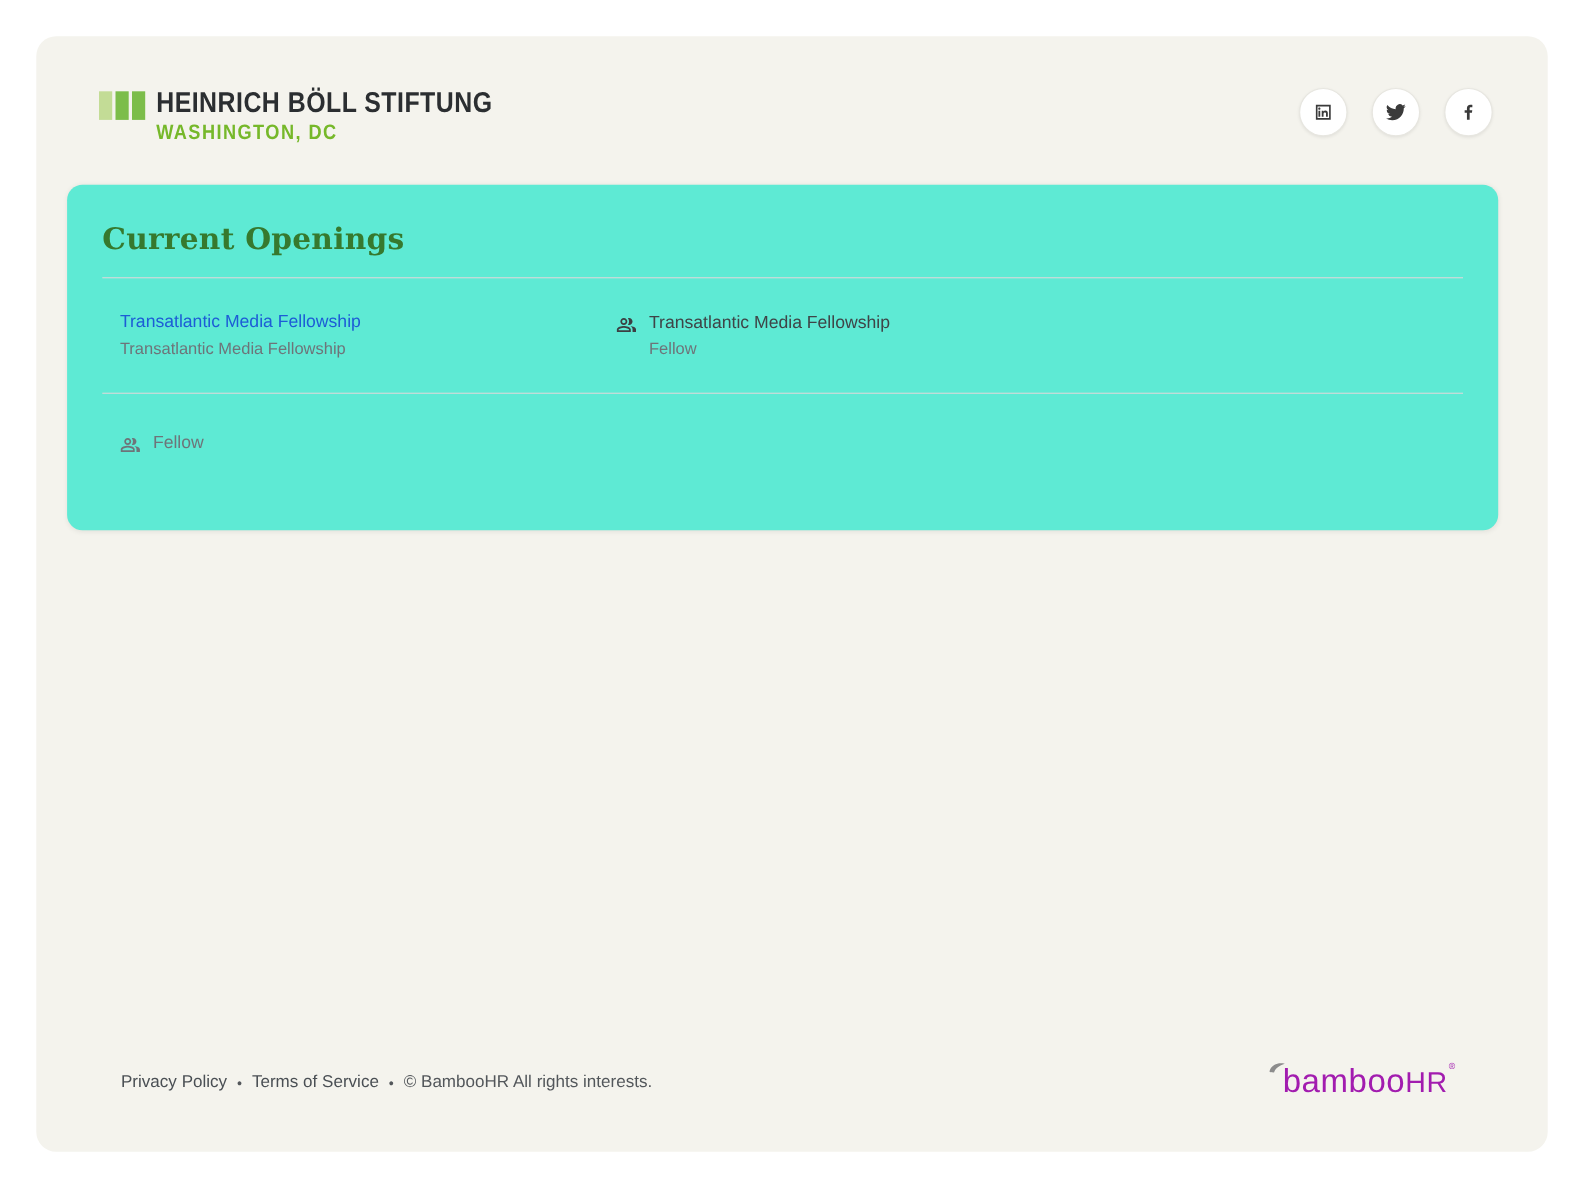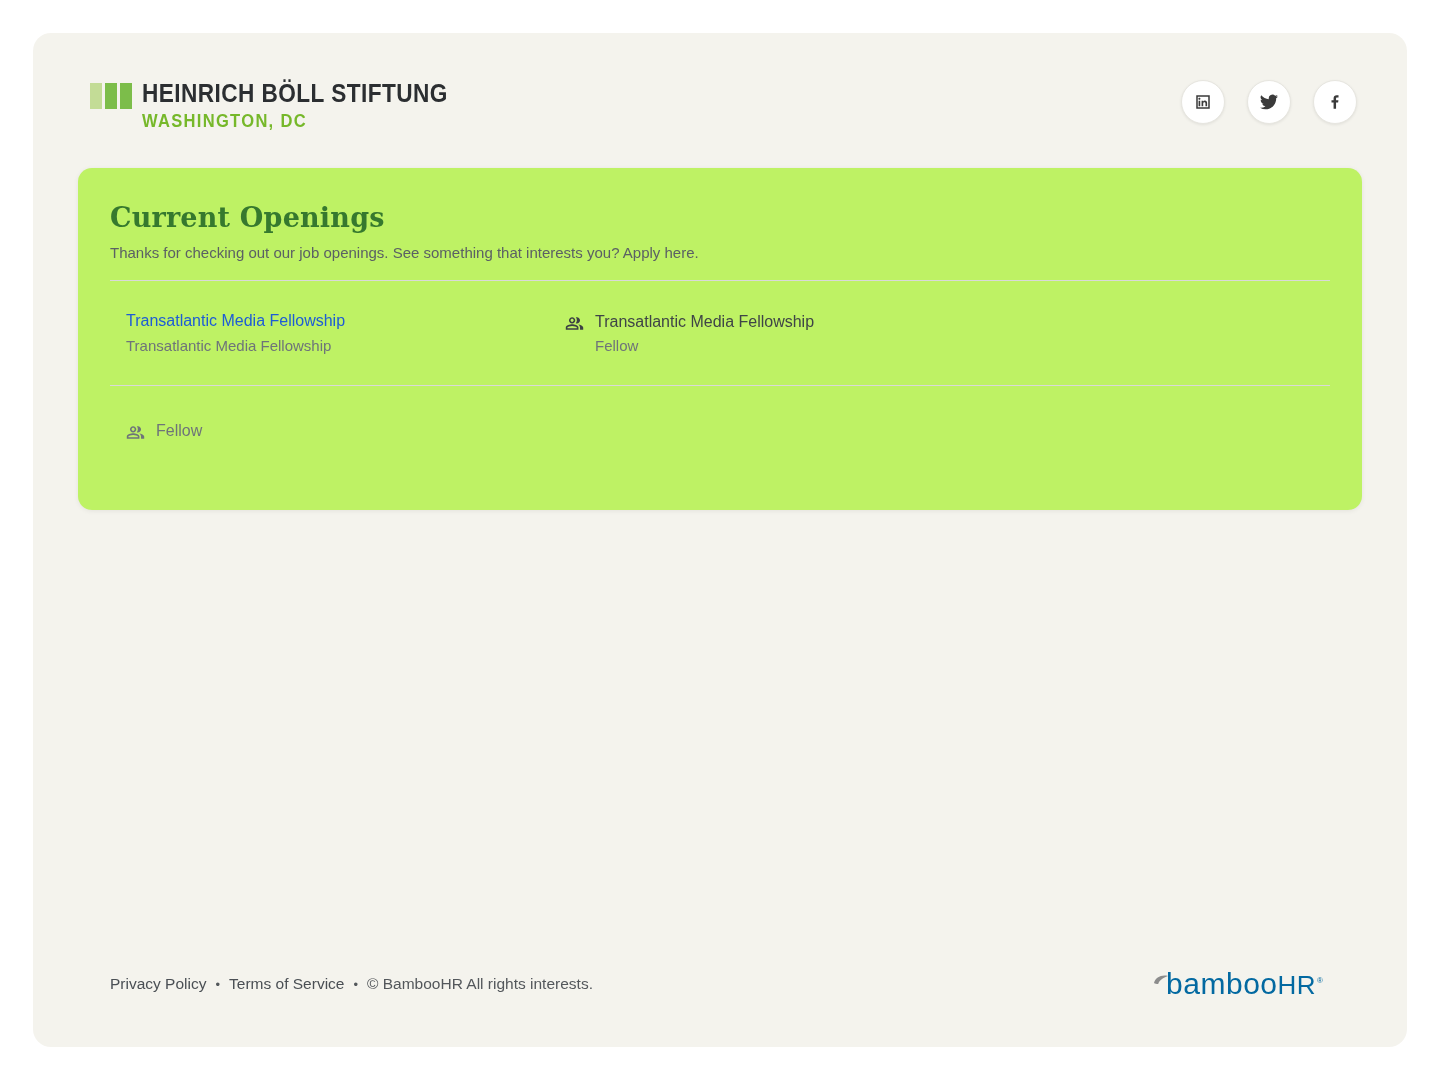--- a/index.html
+++ b/index.html
@@ -20,42 +20,42 @@
   .logo-text { transform:scaleX(0.87); transform-origin:left top; line-height:1; }
   .logo-title { font-size:26px; font-weight:700; color:#2b2e31; letter-spacing:0.5px; white-space:nowrap; }
   .logo-sub { font-size:19px; font-weight:700; color:#76b82a; letter-spacing:1.5px; margin-top:5px; white-space:nowrap; }
 
   .social { display:flex; gap:22px; }
   .social-btn { width:44px; height:44px; border-radius:50%; background:#ffffff; border:1px solid #e7e6e0;
     box-shadow:0 1px 3px rgba(0,0,0,0.08); display:flex; align-items:center; justify-content:center; cursor:pointer; }
   .social-btn svg { display:block; }
 
   
-  .card { margin:38px 45px 0 45px; background:#bef264; border-radius:14px; padding:34px 32px 24px 32px;
+  .card { margin:38px 45px 0 28px; background:#5eead4; border-radius:14px; padding:34px 32px 24px 32px;
     box-shadow:0 1px 5px rgba(0,0,0,0.07); }
   .card-title { font-family:"DejaVu Serif", serif; font-size:27px; font-weight:700; color:#36792e; letter-spacing:0.2px; }
   .card-intro { font-size:15px; color:#5b6064; margin-top:11px; }
   .divider { border:none; border-top:1px solid #d9d9d9; margin-top:19px; }
 
-  .job-row { display:grid; grid-template-columns:439px 386px 1fr; align-items:center; padding:31px 0 31px 16px; }
+  .job-row { display:grid; grid-template-columns:439px 386px 1fr; align-items:center; padding:31px 0 31px 16px;gap:12px; }
   .job-row.first { border-bottom:1px solid #d9d9d9; }
   .job-row.second { padding:36px 0 44px 16px; }
   .job-title { font-size:16px; color:#1d5cd6; text-decoration:none; cursor:pointer; }
   .job-subtitle { font-size:15px; color:#6e7479; margin-top:7px; }
   .meta { display:flex; align-items:flex-start; gap:11px; }
   .meta svg { flex:0 0 auto; margin-top:1px; }
   .meta-main { font-size:16px; color:#3f4447; }
   .meta-sub { font-size:15px; color:#6e7479; margin-top:6px; }
 
   
   .footer { position:absolute; left:77px; right:84px; bottom:48px; display:flex; justify-content:space-between; align-items:center; }
   .footer-left { display:flex; align-items:center; font-size:15.5px; color:#53575b; }
   .footer-link { color:#4a4f54; text-decoration:none; cursor:pointer; }
   .footer-sep { margin:0 9px; font-size:13px; color:#53575b; }
-  .bamboo { display:flex; align-items:flex-end; color:#0369a1; line-height:1; position:relative; }
+  .bamboo { display:flex; align-items:center; color:#a21caf; line-height:1; position:relative; }
   .bamboo-leaf { position:relative; top:-14px; margin-right:-3px; }
   .bamboo-word { font-size:30px; letter-spacing:0.5px; }
   .bamboo-hr { font-size:26px; letter-spacing:0.5px; padding-bottom:1px; }
   .bamboo-reg { font-size:8px; position:relative; top:-14px; margin-left:1px; }
 </style>
 </head>
 <body>
 
 <div class="canvas">
   <div class="shell">
@@ -87,21 +87,20 @@
         <div class="social-btn">
           <svg width="18" height="18" viewBox="0 0 24 24" fill="#3a3a3a">
             <path d="M13.4 21v-8.2h2.76l.41-3.2H13.4V7.55c0-.93.26-1.56 1.59-1.56h1.69V3.13C16.39 3.09 15.39 3 14.22 3c-2.44 0-4.12 1.49-4.12 4.23v2.36H7.33v3.2h2.77V21h3.3z"></path>
           </svg>
         </div>
       </div>
     </div>
 
     <div class="card">
       <div class="card-title">Current Openings</div>
-      <div class="card-intro">Thanks for checking out our job openings. See something that interests you? Apply here.</div>
       <hr class="divider">
 
       <div class="job-row first">
         <div>
           <a class="job-title">Transatlantic Media Fellowship</a>
           <div class="job-subtitle">Transatlantic Media Fellowship</div>
         </div>
         <div class="meta">
           <svg width="19" height="19" viewBox="0 0 24 24" fill="#3c4043">
             <path d="M16.67 13.13C18.04 14.06 19 15.32 19 17v3h4v-3c0-2.18-3.57-3.47-6.33-3.87z"></path>

